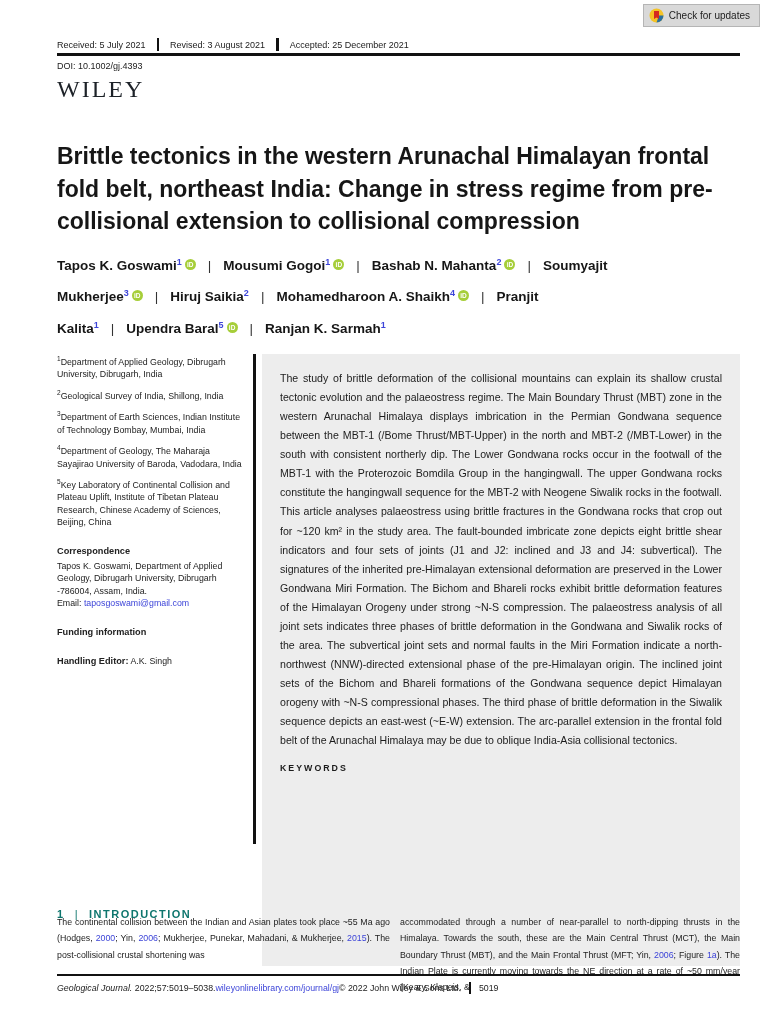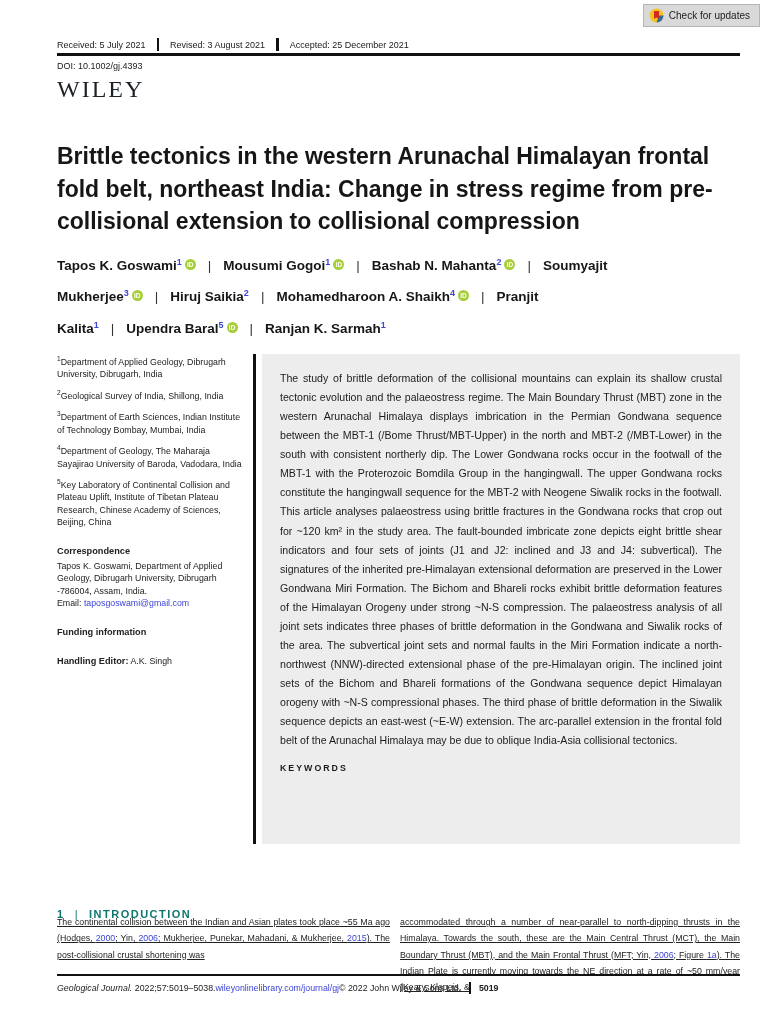--- a/index.html
+++ b/index.html
@@ -55,45 +55,45 @@
     font-size:8.8px; line-height:1.42; color:#222;
   }
   .affiliation { margin-bottom:7px; }
   .affiliation sup, .corr-text sup { font-size:6.5px; }
   .info-heading { font-weight:700; font-size:9.2px; margin-bottom:2px; }
   .info-block { margin-top:16px; }
   .email-link, .seg-link, .footer-url { color:#3c44d8; cursor:pointer; }
   
   .abstract-divider { position:absolute; top:354px; left:253px; width:2.5px; height:490px; background:#111; }
   .abstract-box {
-    position:absolute; top:354px; left:262px; width:478px; height:490px;
+    position:absolute; top:354px; left:262px; width:478px; height:612px;
     background:#ededed; padding:15px 18px 0 18px;
   }
   .abstract-text { font-size:10.6px; line-height:1.8; text-align:justify; color:#1c1c1c; }
   .keywords-heading { margin-top:13px; font-size:8.8px; font-weight:700; letter-spacing:2px; color:#1c1c1c; }
   .keywords-text { margin-top:4px; font-size:10px; color:#1c1c1c; }
   
   .section-heading {
     position:absolute; top:876px; left:57px;
     font-size:11px; font-weight:700; letter-spacing:1.5px; color:#0f766e;margin-top:32px;
   }
   .section-sep { font-weight:400; margin:0 10px; }
-  .body-col { position:absolute; top:914px; font-size:8.8px; line-height:1.85; text-align:justify; color:#222;text-decoration:underline; }
+  .body-col { position:absolute; top:914px; font-size:8.8px; line-height:1.85; text-align:justify; color:#222; }
   .body-col.left { left:57px; width:333px; }
   .body-col.right { left:400px; width:340px; }
   
   .footer-rule { position:absolute; top:974px; left:57px; width:683px; height:1.5px; background:#111; }
   .footer-row {
     position:absolute; top:982px; left:57px; width:683px;
     display:flex; justify-content:flex-start; align-items:center; font-size:8.8px; color:#222;
   }
   .journal-ref-italic { font-style:italic; }
   .footer-right { display:flex; align-items:center; }
   .page-num-sep { width:2px; height:12px; background:#111; margin:0 8px; }
-  .page-number { font-weight:700; }
+  .page-number { font-weight:400; }
 </style>
 </head>
 <body>
 
 <div class="page">
 
   <div class="updates-badge">
     <span>
       <svg width="15" height="15" viewBox="0 0 15 15">
         <circle cx="7.5" cy="7.5" r="7" fill="#f5c325"></circle>

